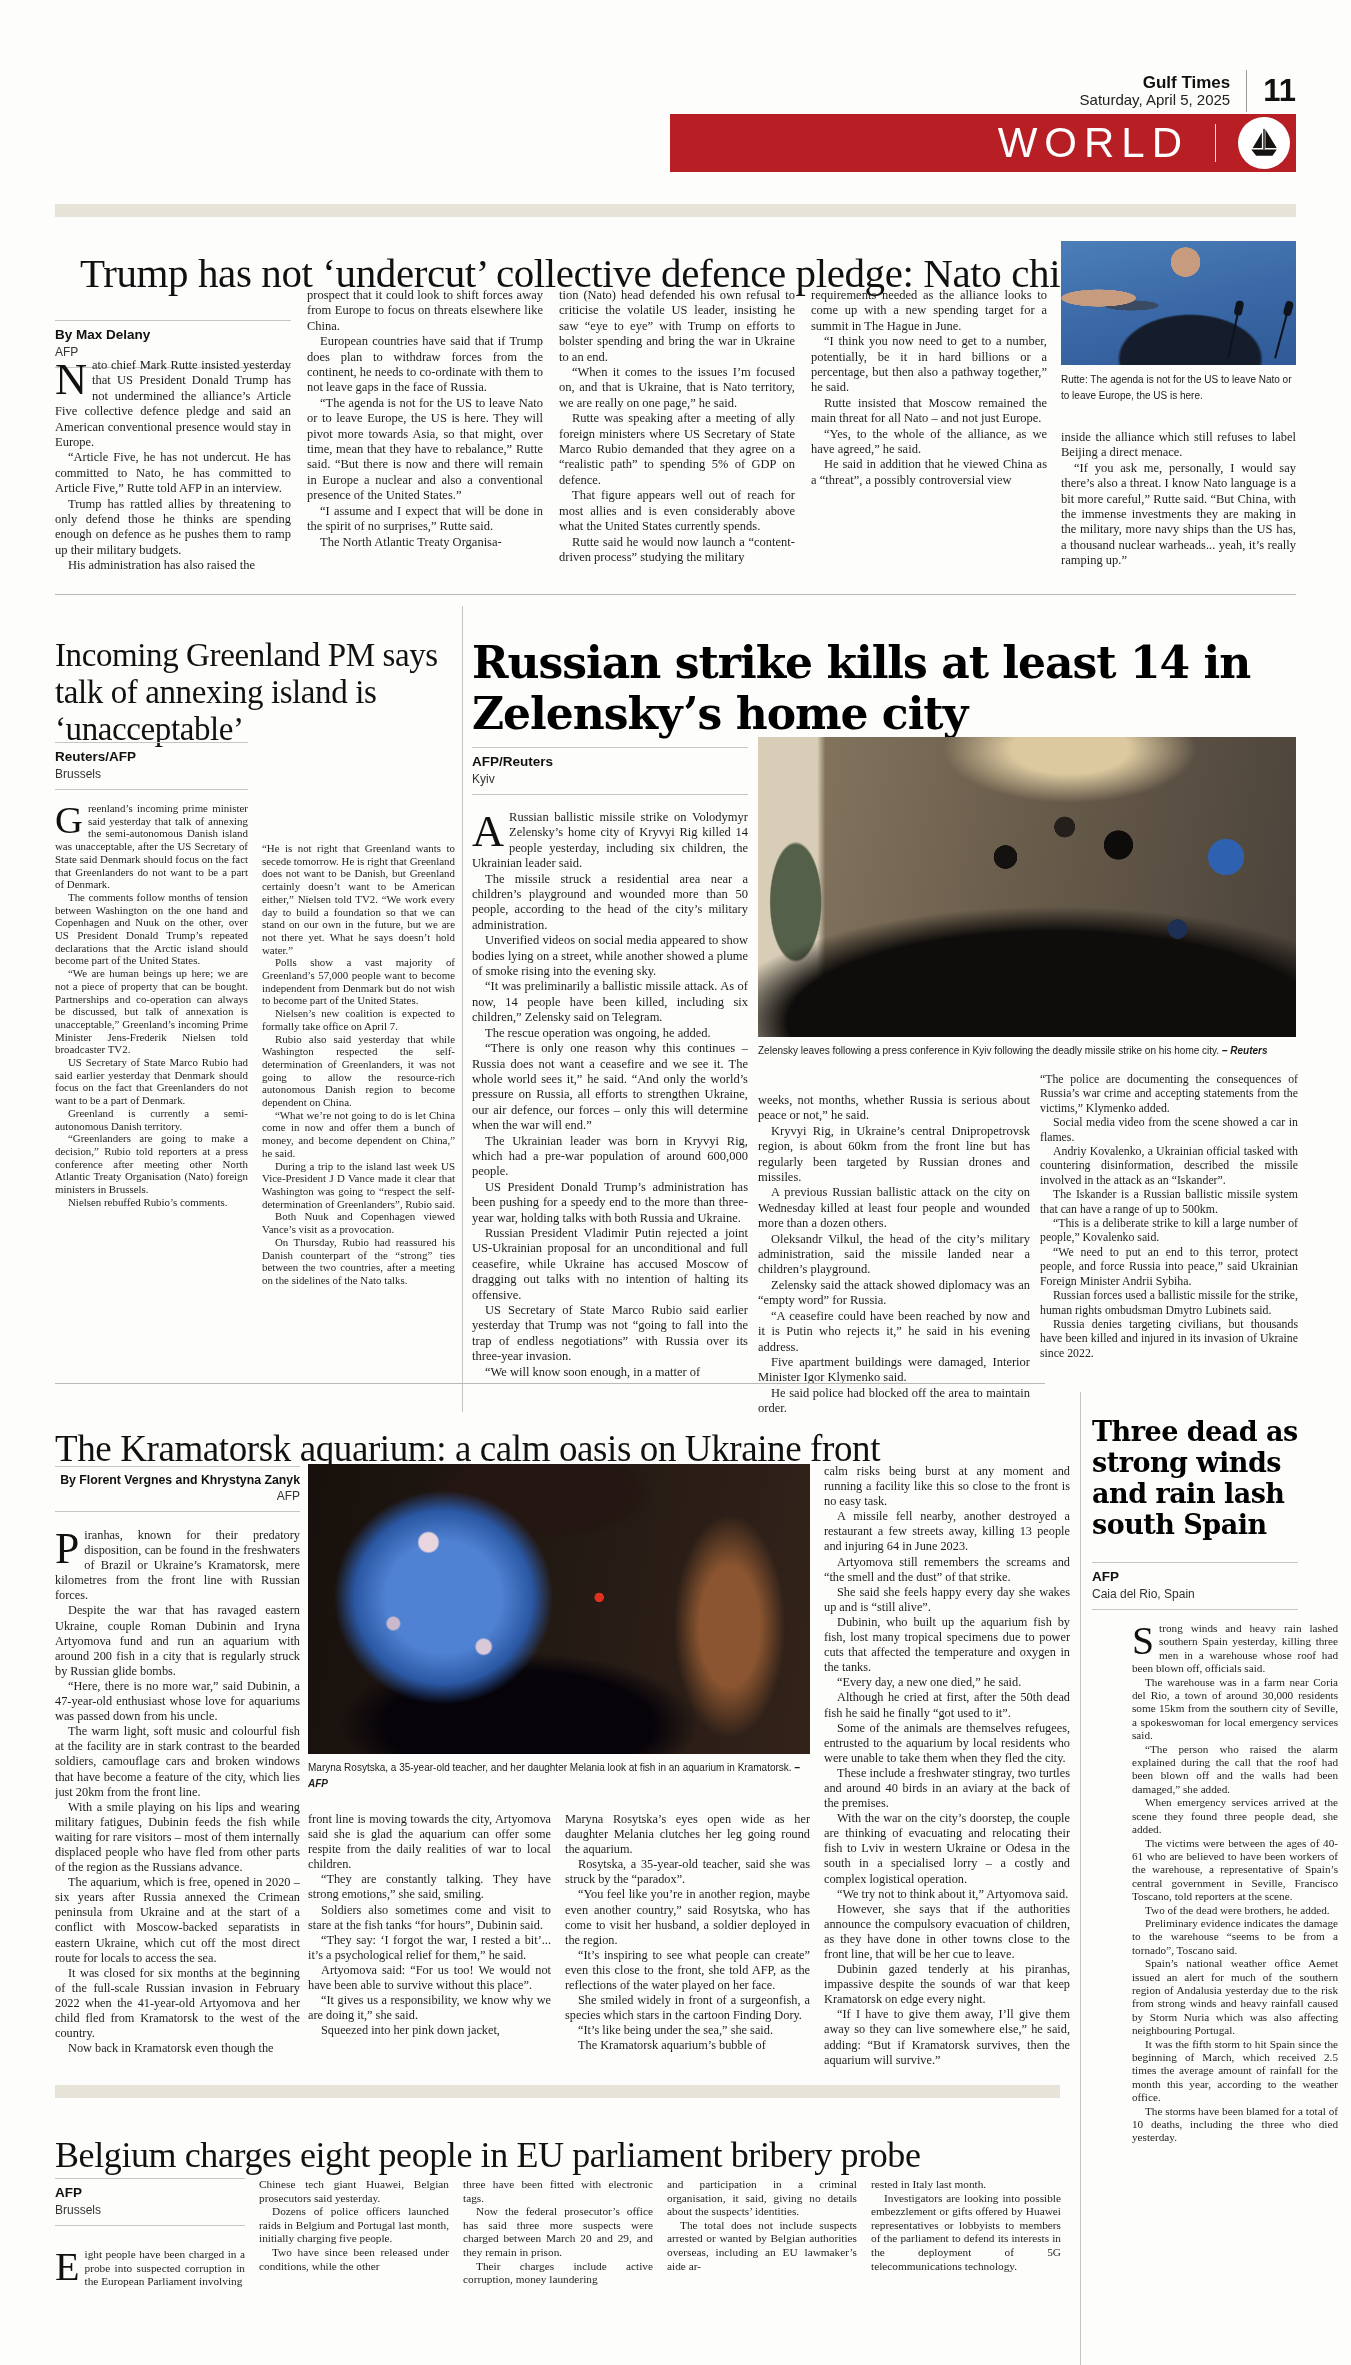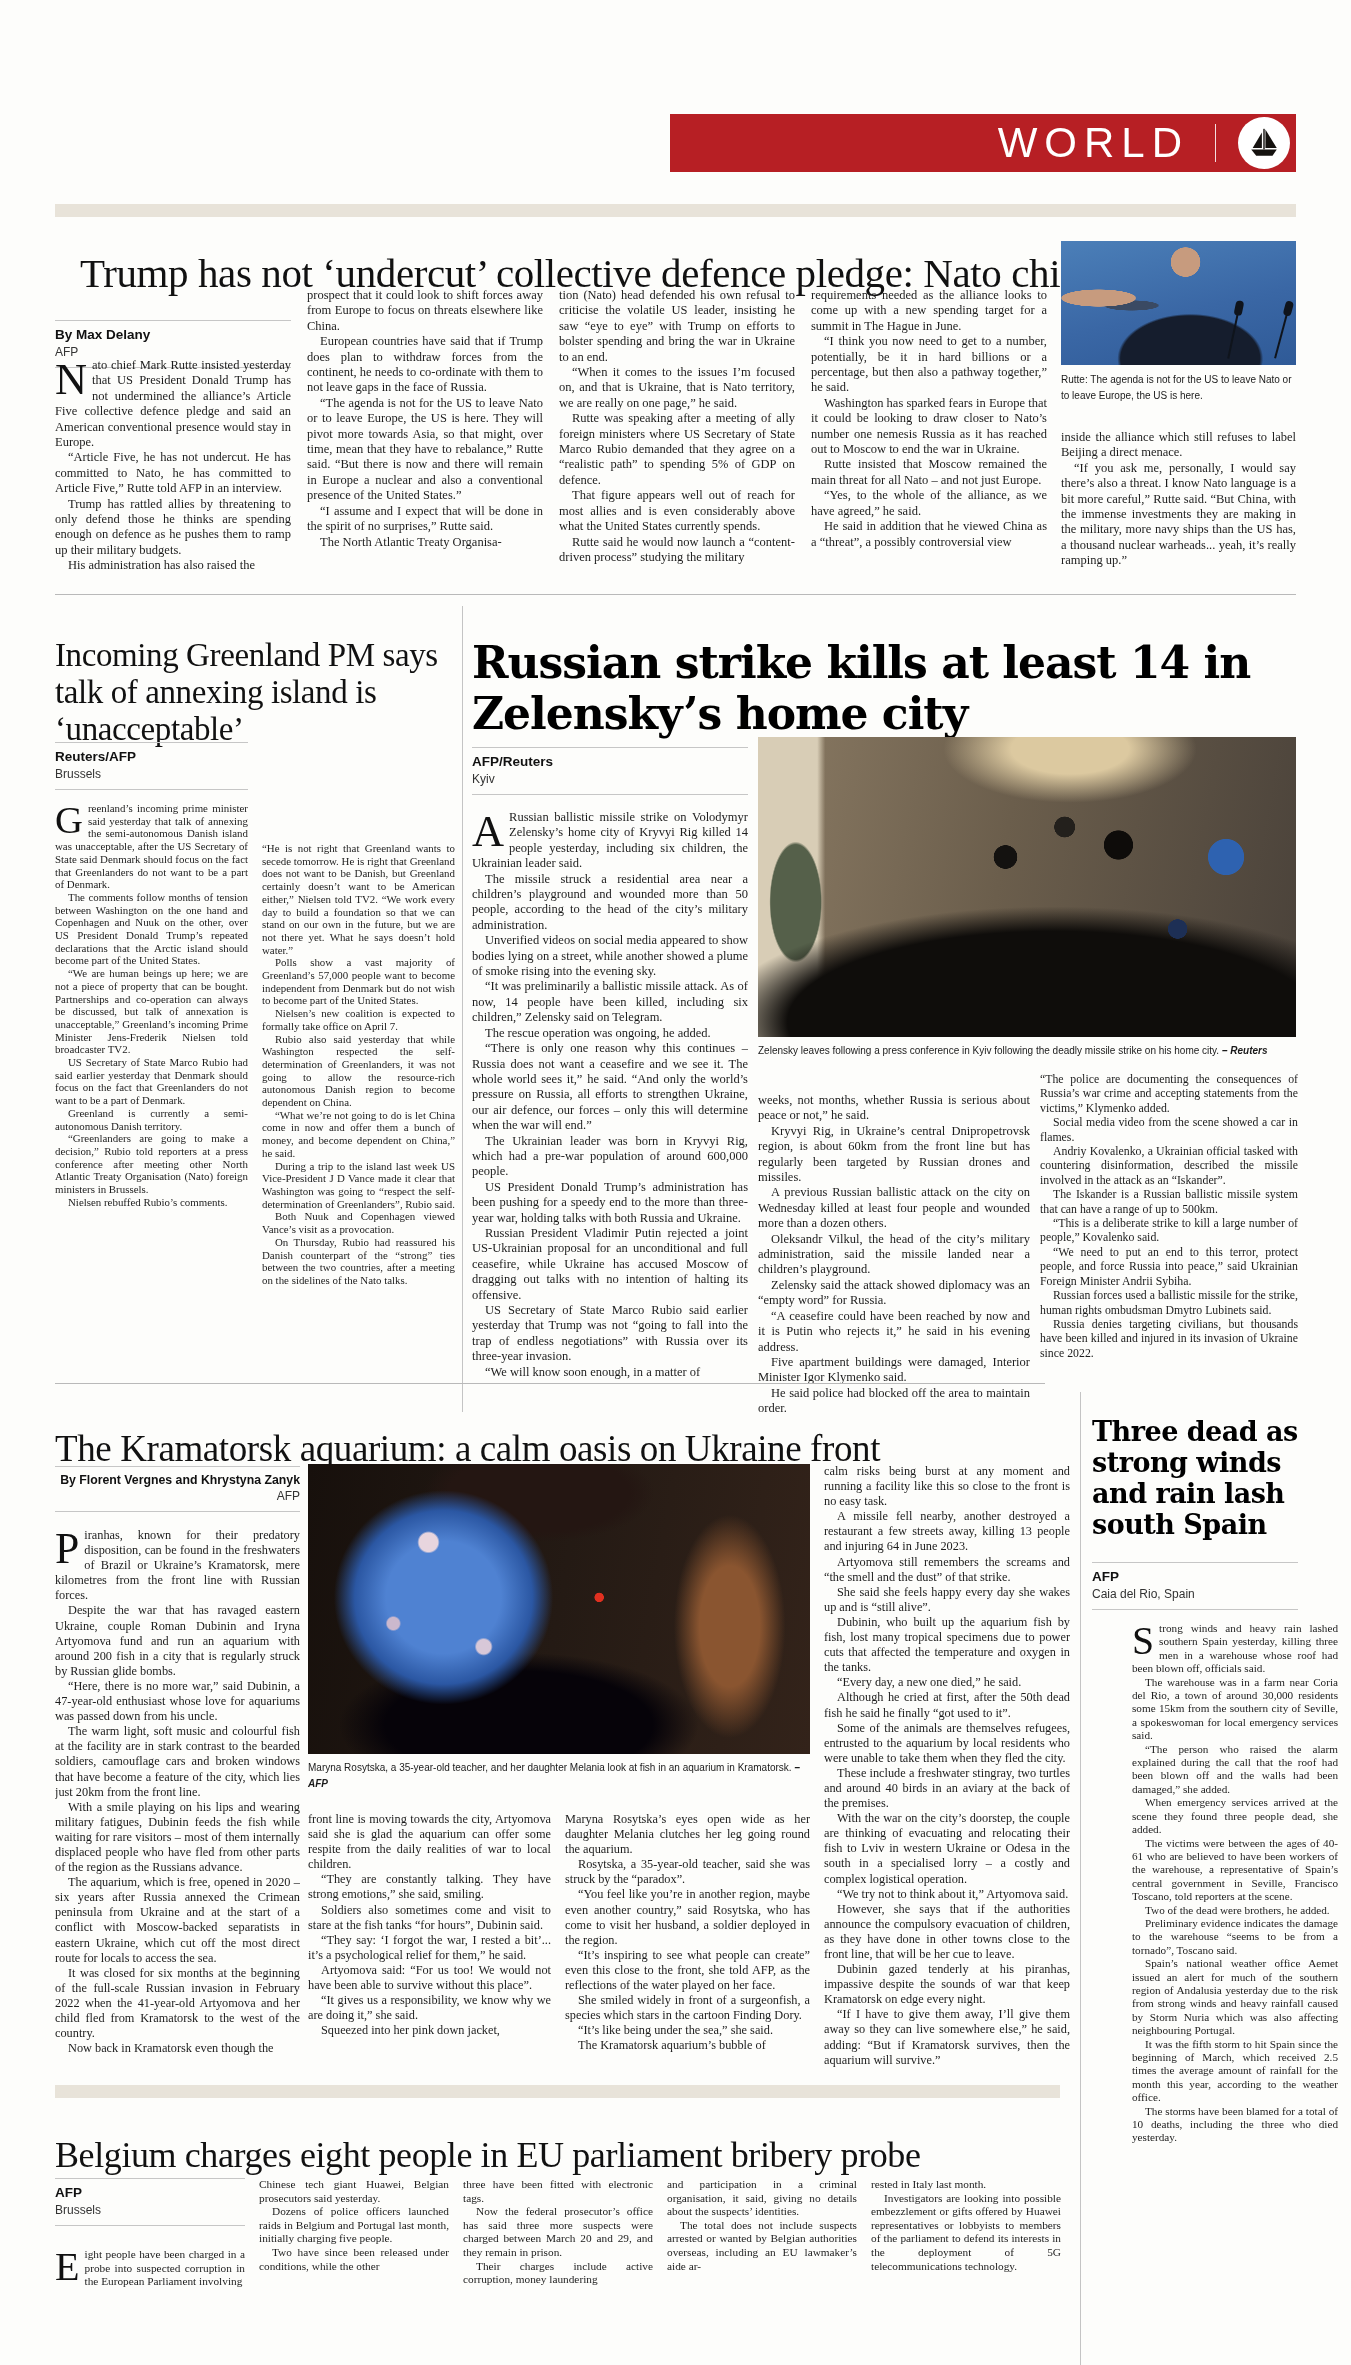--- a/index.html
+++ b/index.html
@@ -79,20 +79,28 @@
     radial-gradient(ellipse 15% 52% at 84% 56%, #8a5530 0 40%, rgba(138,85,48,0) 74%),
     radial-gradient(ellipse 31% 23% at 46% 10%, #241612 0 58%, rgba(36,22,18,0) 74%),
     radial-gradient(ellipse 46% 32% at 42% 90%, #060309 0 58%, rgba(6,3,9,0) 78%),
     linear-gradient(100deg,#17100c 0%,#241a14 50%,#33231a 100%);}
 </style>
 </head>
 <body>
 
 <div class="page">
 
+  <div class="mast">
+    <div class="mast-text">
+      <div class="mast-paper">Gulf Times</div>
+      <div class="mast-date">Saturday, April 5, 2025</div>
+    </div>
+    <div class="mast-rule"></div>
+    <div class="mast-num">11</div>
+  </div>
 
   <div class="banner" style="background:#b71f24;">
     <span class="banner-title">WORLD</span>
     <span class="banner-sep"></span>
     <span class="banner-circle">
       <svg width="34" height="34" viewBox="0 0 48 48" aria-hidden="true">
         <path d="M6 33 h36 l-6 9 H13 Z" fill="#15120f"></path>
         <path d="M21 9 V31 H8 Z" fill="#15120f"></path>
         <path d="M26 5 V31 H42 Z" fill="#15120f"></path>
         <rect x="23" y="4" width="2" height="29" fill="#15120f"></rect>
@@ -123,21 +131,20 @@
     <div class="abs col b15" style="left:559px;top:288px;width:236px;height:292px;">
         <p>tion (Nato) head defended his own refusal to criticise the volatile US leader, insisting he saw “eye to eye” with Trump on efforts to bolster spending and bring the war in Ukraine to an end.</p>
         <p>“When it comes to the issues I’m focused on, and that is Ukraine, that is Nato territory, we are really on one page,” he said.</p>
         <p>Rutte was speaking after a meeting of ally foreign ministers where US Secretary of State Marco Rubio demanded that they agree on a “realistic path” to spending 5% of GDP on defence.</p>
         <p>That figure appears well out of reach for most allies and is even considerably above what the United States currently spends.</p>
         <p>Rutte said he would now launch a “content-driven process” studying the military</p>
       </div>
     <div class="abs col b15" style="left:811px;top:288px;width:236px;height:292px;">
         <p>requirements needed as the alliance looks to come up with a new spending target for a summit in The Hague in June.</p>
         <p>“I think you now need to get to a number, potentially, be it in hard billions or a percentage, but then also a pathway together,” he said.</p>
-        <p>Washington has sparked fears in Europe that it could be looking to draw closer to Nato’s number one nemesis Russia as it has reached out to Moscow to end the war in Ukraine.</p>
         <p>Rutte insisted that Moscow remained the main threat for all Nato – and not just Europe.</p>
         <p>“Yes, to the whole of the alliance, as we have agreed,” he said.</p>
         <p>He said in addition that he viewed China as a “threat”, a possibly controversial view</p>
       </div>
     <div class="photo photo-rutte" style="left:1061px;top:241px;width:235px;height:124px;">
       <div class="mic" style="right:62px;transform:rotate(12deg);"></div>
       <div class="mic" style="right:14px;transform:rotate(15deg);"></div>
     </div>
     <div class="abs caption" style="left:1061px;top:372px;width:235px;">
       <span>Rutte: The agenda is not for the US to leave Nato or to leave Europe, the US is here.</span>

